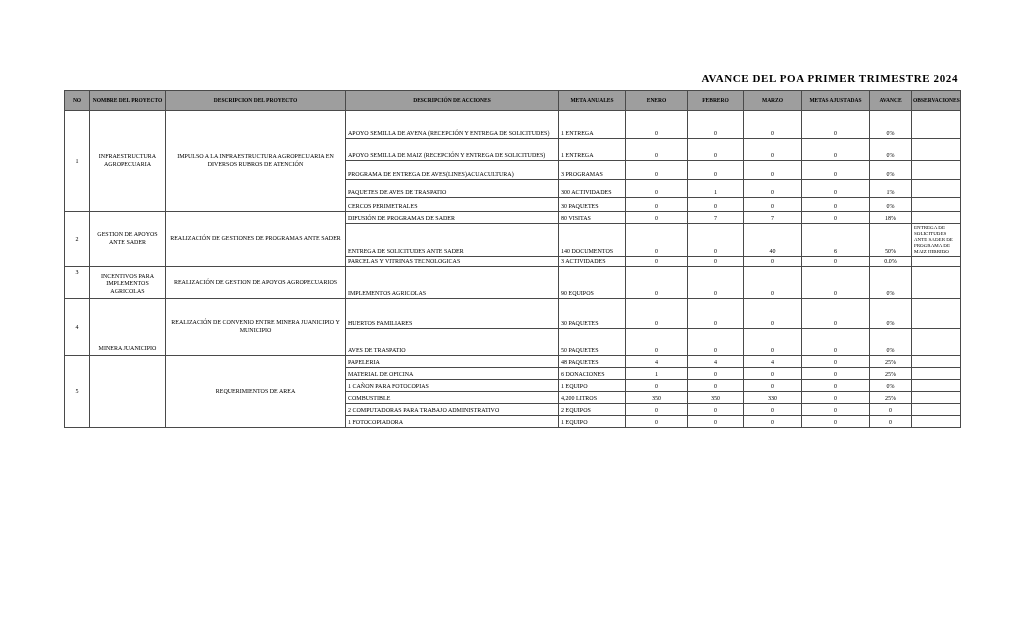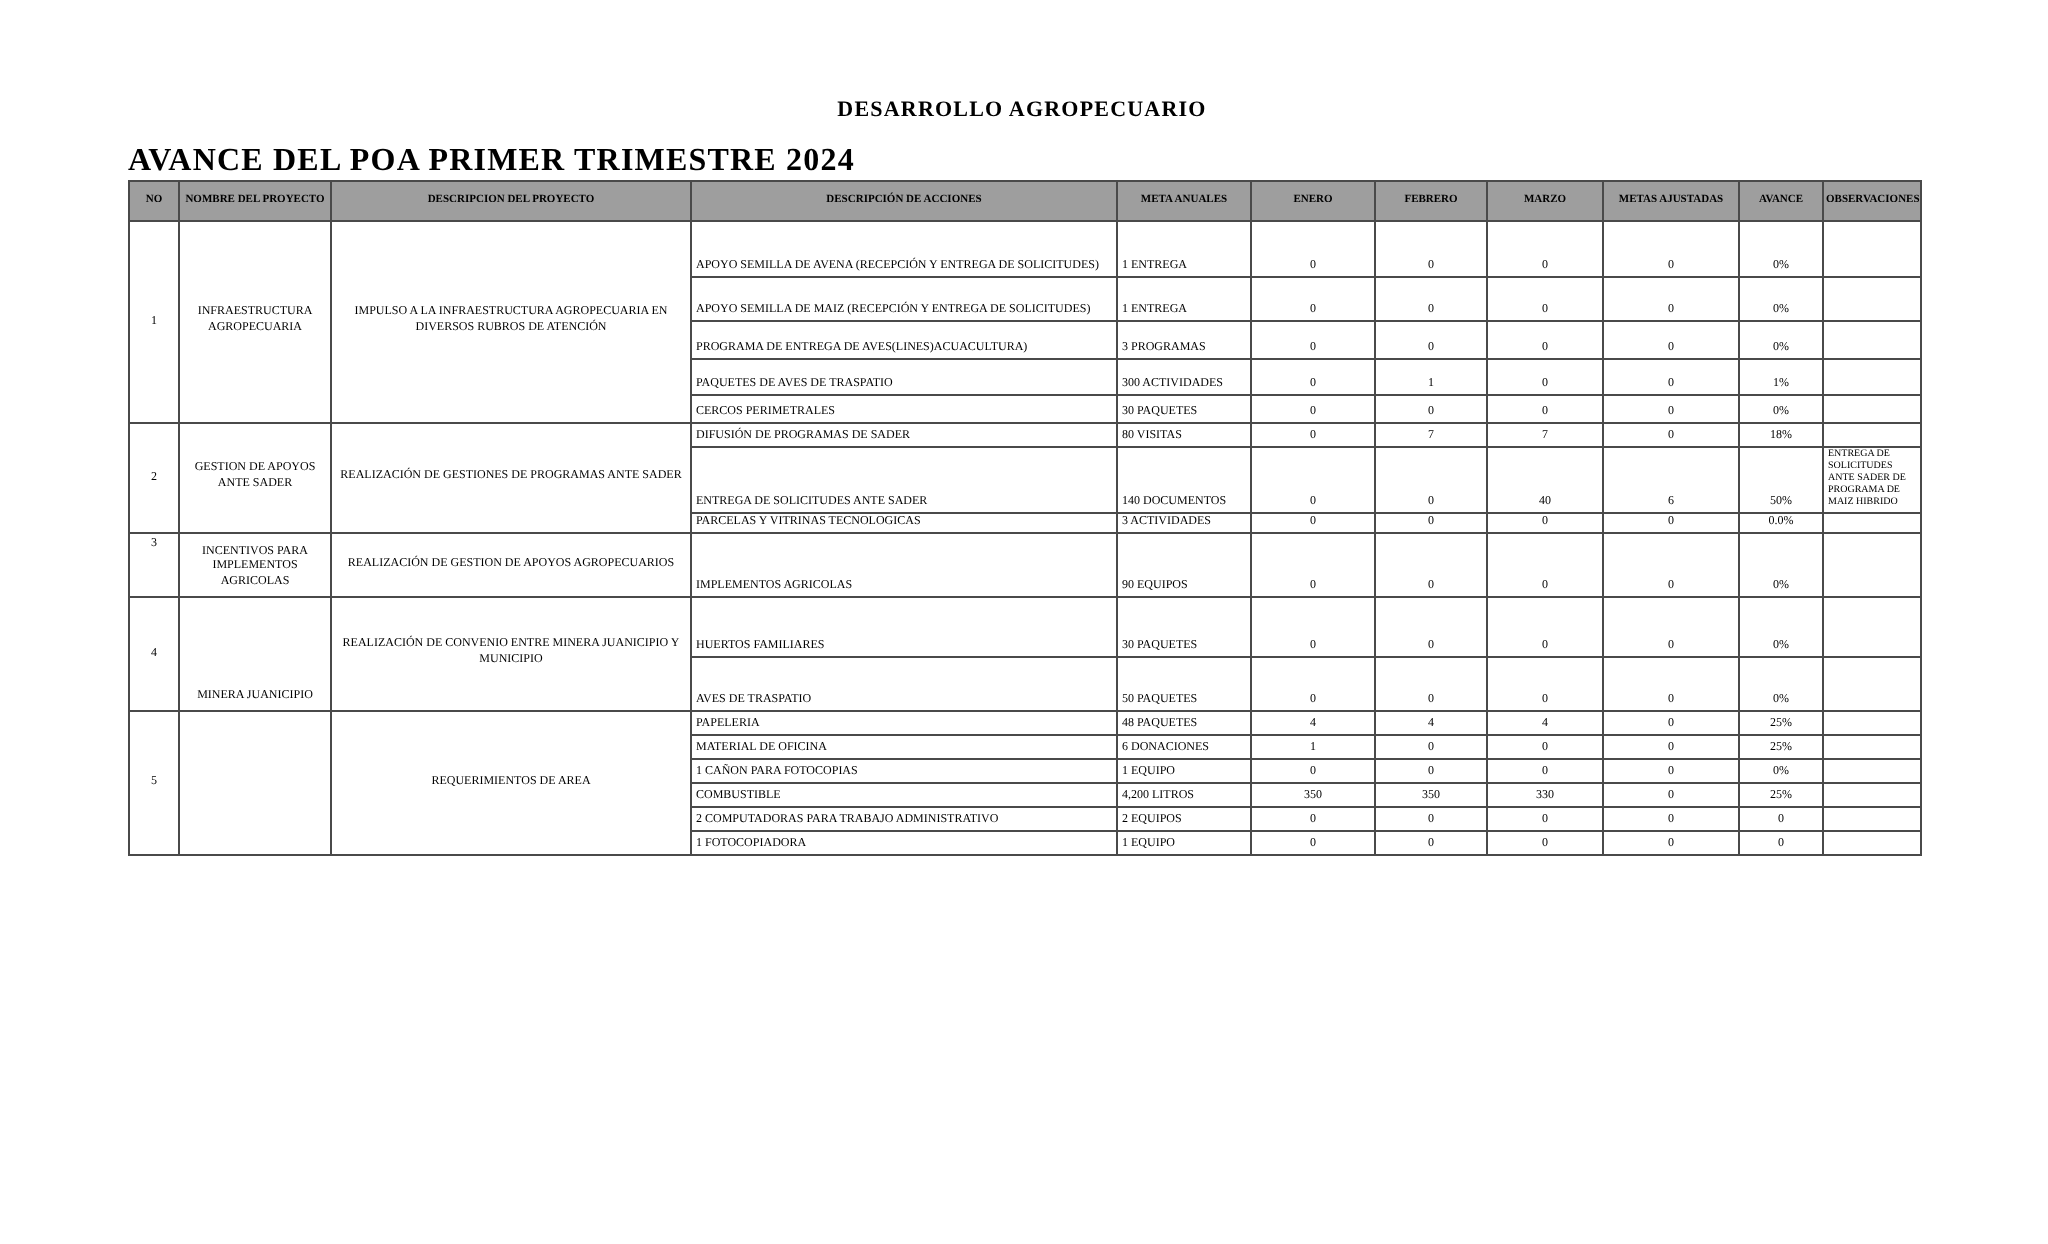--- a/index.html
+++ b/index.html
@@ -1,21 +1,21 @@
 <!DOCTYPE html>
 <html><head>
 <meta charset="utf-8">
 <style>
   html,body{margin:0;padding:0;background:#ffffff;}
   body{width:1024px;height:622px;position:relative;overflow:hidden;}
   .page{position:absolute;inset:0;font-family:"Liberation Serif",serif;color:#000;}
   .doc-title{position:absolute;top:49px;left:64px;width:894px;text-align:center;
              font-weight:bold;font-size:11px;letter-spacing:0.6px;}
-  .doc-subtitle{position:absolute;top:72px;left:64px;width:894px;text-align:left;
-             font-weight:bold;font-size:16px;letter-spacing:0.6px;}
+  .doc-subtitle{position:absolute;top:72px;left:64px;width:894px;text-align:right;
+             font-weight:bold;font-size:11px;letter-spacing:0.6px;}
   table.poa{position:absolute;top:90px;left:64px;width:894px;border-collapse:collapse;
             table-layout:fixed;}
   .poa th,.poa td{border:1px solid #4a4a4a;overflow:hidden;}
   .poa th{background:#9e9e9e;font-size:5.5px;font-weight:bold;text-align:center;
           padding:2px 1px;line-height:1.15;text-transform:uppercase;}
   .poa td{font-size:6px;line-height:1.15;padding:0 2px 1px 2px;vertical-align:bottom;
           background:#ffffff;}
   td.c-no{ text-align:center;vertical-align:middle;padding:2px;}
   td.c-name{text-align:center;vertical-align:middle;padding:2px;line-height:1.3;}
   td.c-desc{text-align:center;vertical-align:middle;padding:2px 4px;line-height:1.3;}
@@ -24,21 +24,20 @@
   td.c-act{text-align:left;}
   td.c-meta{text-align:left;}
   td.c-num{text-align:center;}
   td.c-av{text-align:center;}
   td.c-obs{font-size:5px;line-height:1.2;vertical-align:middle;text-align:left;padding:1px 2px;}
 </style>
 </head>
 <body>
 
 <div class="page">
-  <div class="doc-title">DESARROLLO AGROPECUARIO</div>
   <div class="doc-subtitle">AVANCE DEL POA PRIMER TRIMESTRE 2024</div>
 
   <table class="poa">
     <colgroup>
       <col style="width:25px">
         <col style="width:76px">
         <col style="width:180px">
       <col style="width:213px">
         <col style="width:67px">
         <col style="width:62px">

